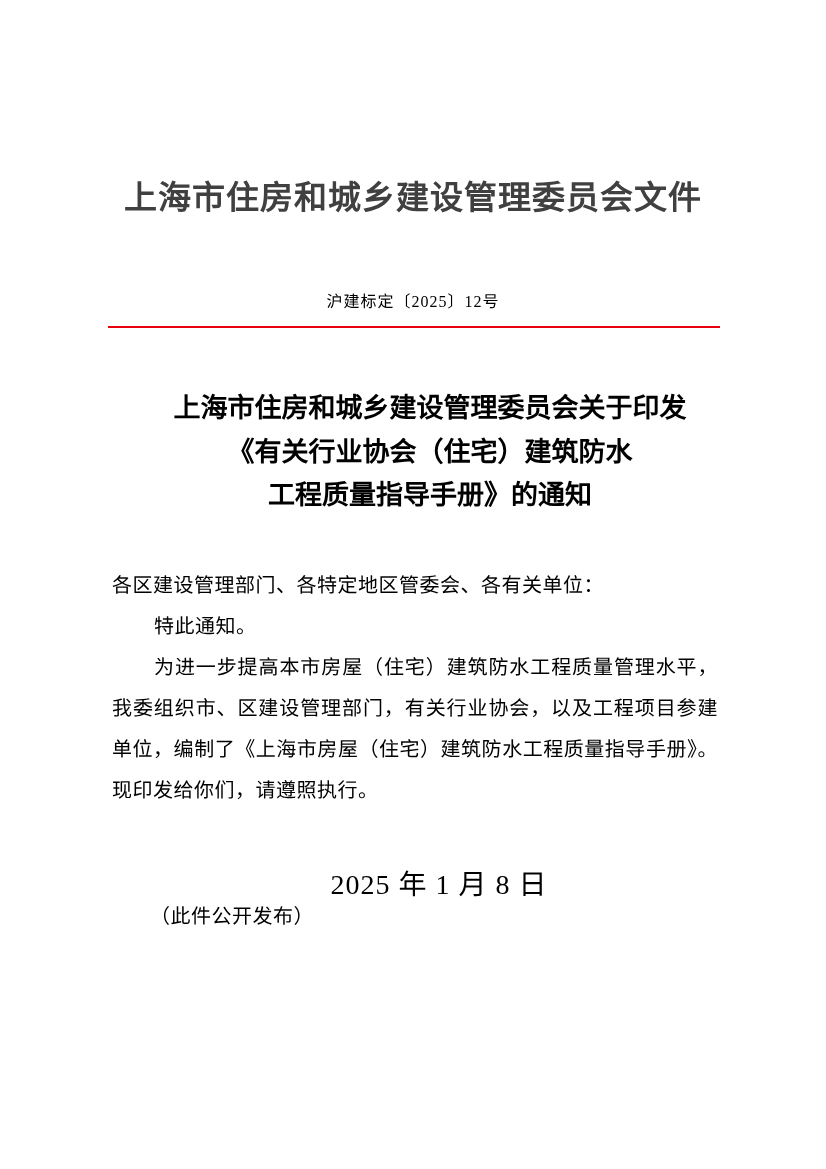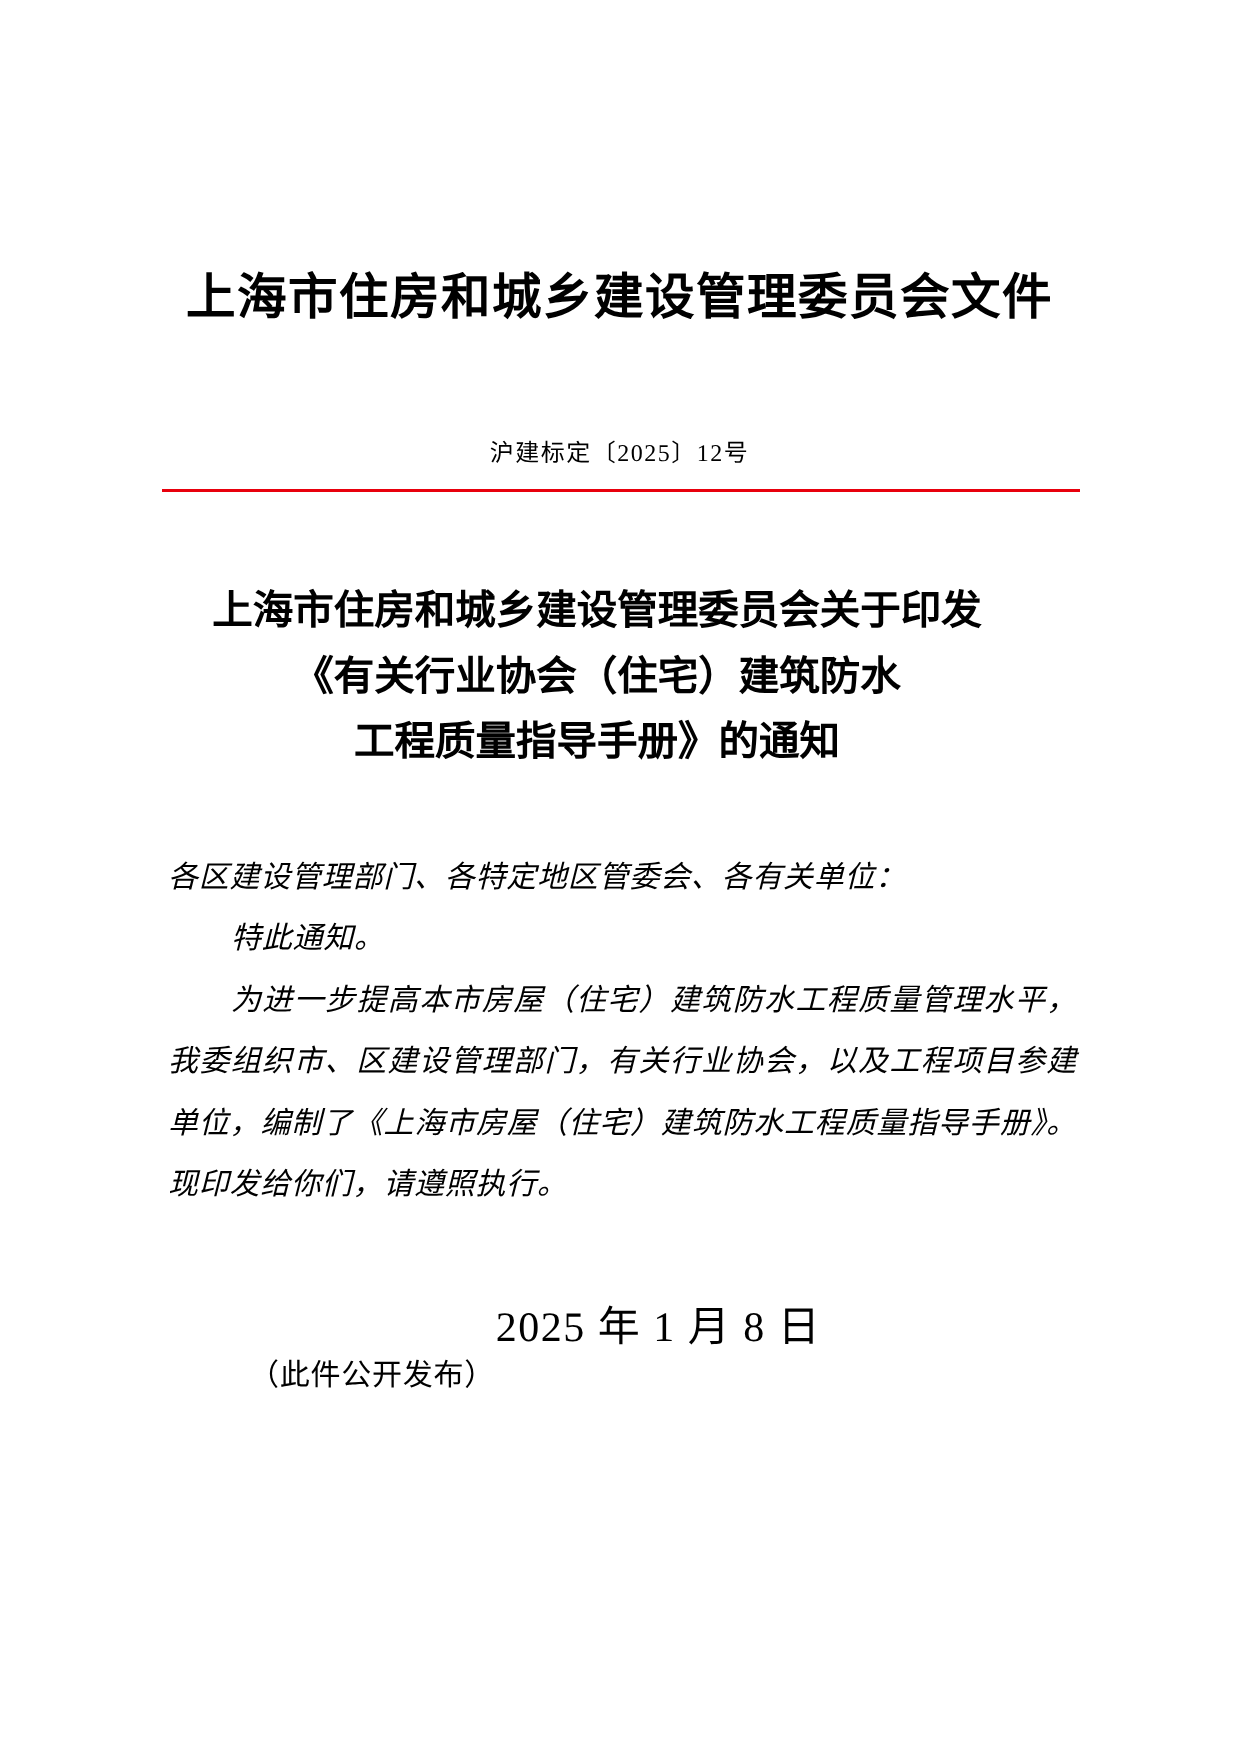--- a/index.html
+++ b/index.html
@@ -22,21 +22,21 @@
     box-sizing: border-box;
   }
 
   
   .masthead {
     position: absolute;
     top: 178px;
     left: 0;
     width: 826px;
     text-align: center;
-    color: #000000;
+    color: #404040;
     font-family: "DejaVu Serif", "Liberation Serif", serif;
     font-weight: bold;
     font-size: 33px;
     letter-spacing: 1px;
     line-height: 1.2;
     white-space: nowrap;
   }
 
   
   .doc-number {
@@ -57,21 +57,21 @@
     left: 108px;
     width: 612px;
     height: 2px;
     background: #e8000d;
   }
 
   
   .main-title {
     position: absolute;
     top: 386px;
-    left: 92px;
+    left: 124px;
     width: 612px;
     text-align: center;
     font-family: "DejaVu Serif", "Liberation Serif", serif;
     font-weight: bold;
     font-size: 27px;
     line-height: 1.62;
     color: #000;
   }
   .main-title .tl {
     display: block;
@@ -81,21 +81,20 @@
   
   .body-block {
     position: absolute;
     top: 565px;
     left: 112px;
     width: 606px;
     font-size: 20px;
     line-height: 2.05;
     color: #000;
     letter-spacing: 0.5px;
-    font-style: italic;
   }
   .body-block p {
     margin: 0;
   }
   .indent2 {
     text-indent: 2.1em;
   }
   .para-just {
     text-align: justify;
     text-align-last: left;
@@ -111,21 +110,21 @@
     text-align: center;
     letter-spacing: 1px;
     padding-left: 48px;
     box-sizing: border-box;
   }
 
   
   .publish-note {
     position: absolute;
     top: 900px;
-    left: 166px;
+    left: 150px;
     font-size: 20px;
     letter-spacing: 0.5px;
   }
 </style>
 </head>
 <body>
 
 <div class="page">
 
   <div class="masthead">上海市住房和城乡建设管理委员会文件</div>

